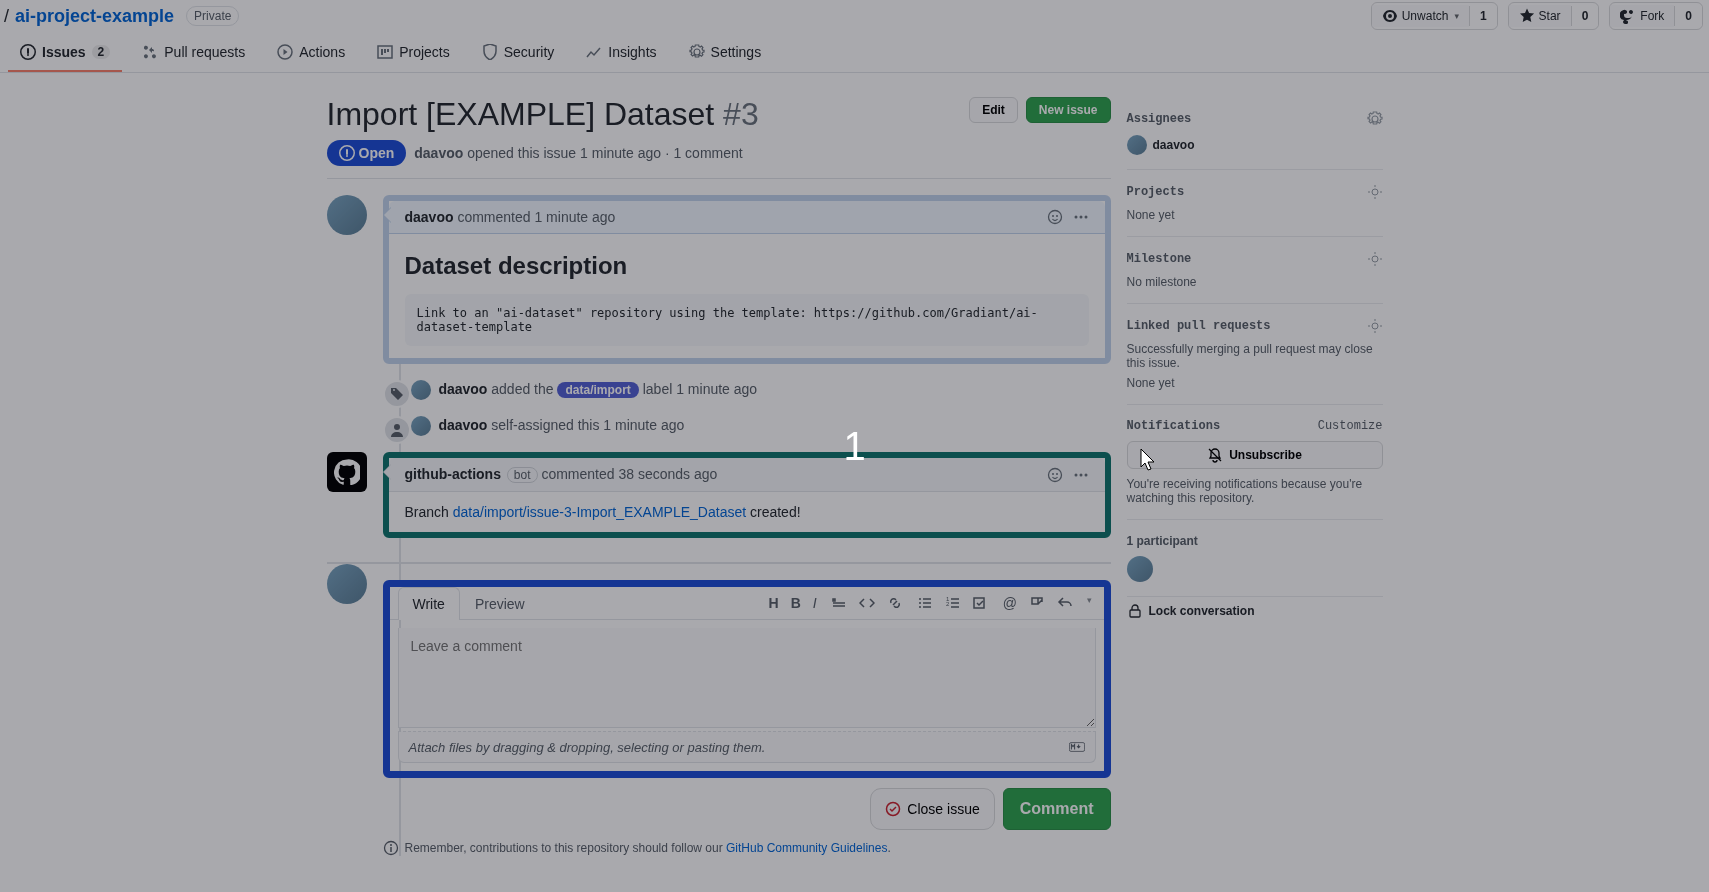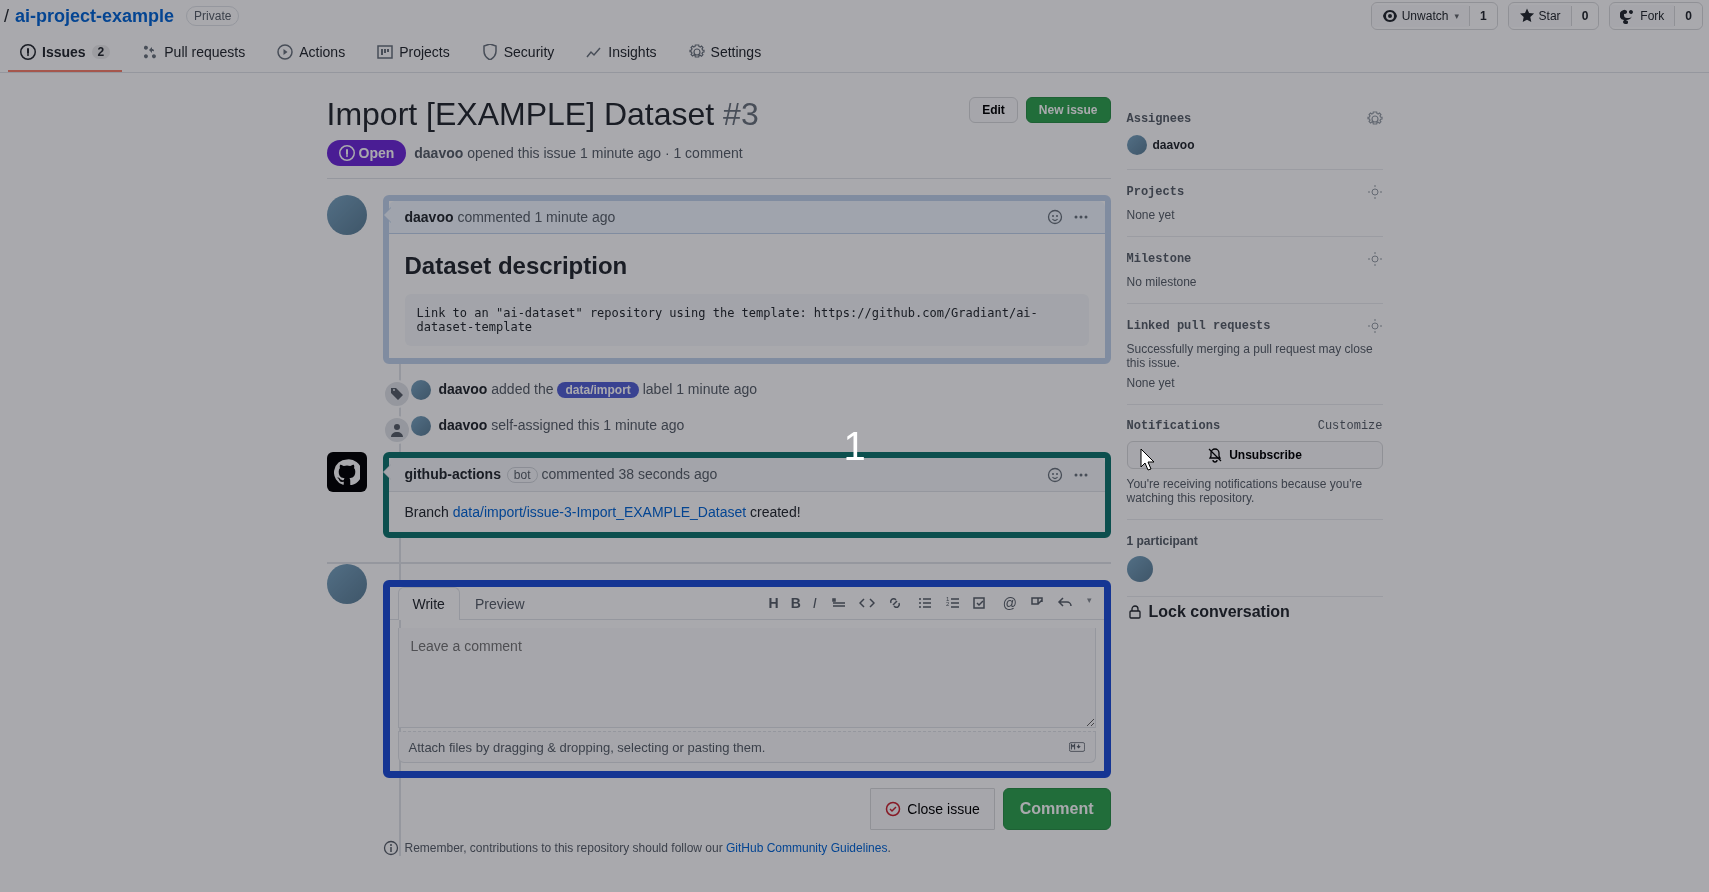--- a/index.html
+++ b/index.html
@@ -41,21 +41,21 @@
 .col-side { width:256px; }
 
 
 .titlewrap { display:flex; justify-content:space-between; align-items:flex-start; margin-bottom:8px; }
 .issue-title { font-size:32px; font-weight:400; line-height:1.1; }
 .issue-num { color:#6a737d; font-weight:300; }
 .title-actions { display:flex; gap:8px; }
 .btn { display:inline-flex; align-items:center; gap:4px; padding:5px 12px; font-size:12px; font-weight:600; border:1px solid #d9dadc; border-radius:6px; background:#fafbfc; cursor:pointer; }
 .btn-primary { background:#2ea44f; color:#fff; border-color:#2a9147; }
 .meta-row { display:flex; align-items:center; gap:8px; padding-bottom:12px; border-bottom:1px solid #e1e4e8; margin-bottom:16px; color:#586069; }
-.state-badge { display:inline-flex; align-items:center; gap:4px; padding:5px 12px; border-radius:16px; background:#6d28d9; color:#fff; font-weight:600; font-size:14px; }
+.state-badge { display:inline-flex; align-items:center; gap:4px; padding:5px 12px; border-radius:16px; background:#1d4ed8; color:#fff; font-weight:600; font-size:14px; }
 .meta-row .author { color:#586069; font-weight:600; }
 
 
 .timeline-wrap { position:relative; }
 .tl-line { position:absolute; left:72px; top:0; bottom:0; width:2px; background:#e1e4e8; z-index:0; }
 .timeline-item { position:relative; z-index:1; margin-bottom:16px; }
 .avatar { width:40px; height:40px; border-radius:50%; background: linear-gradient(135deg,#7aa6c2,#5c7f96); position:absolute; left:0; top:0; }
 .avatar.bot { border-radius:6px; background:#000; display:flex; align-items:center; justify-content:center; color:#fff; }
 .comment-box { margin-left:56px; border:6px solid #0f766e; border-radius:6px; background:#fff; }
 .comment-box.author-self { border-color:#c0d3eb; }
@@ -77,37 +77,37 @@
 
 
 .compose-wrap { position:relative; margin-top:24px; }
 .compose-tabs { display:flex; gap:0; padding:0 8px; border-bottom:1px solid #e1e4e8; background:#fff; border-radius:6px 6px 0 0; }
 .compose-tab { padding:8px 14px; font-size:14px; color:#586069; cursor:pointer; border:1px solid transparent; border-bottom:none; margin-bottom:-1px; border-radius:6px 6px 0 0; }
 .compose-tab.active { background:#fff; border-color:#e1e4e8; color:#24292e; }
 .toolbar { display:flex; align-items:center; gap:14px; position:absolute; right:12px; top:8px; color:#586069; }
 .toolbar .grp { display:flex; gap:12px; }
 .toolbar .tbtn { cursor:pointer; }
 textarea.comment-field { width:100%; border:1px solid #e1e4e8; border-top:none; min-height:100px; padding:10px 12px; font-family:inherit; font-size:14px; resize:vertical; outline:none; background:#fafbfc; }
-.attach-hint { border:1px solid #e1e4e8; border-top:1px dashed #e1e4e8; border-radius:0 0 6px 6px; padding:7px 10px; font-size:13px; color:#586069; background:#fafbfc; display:flex; justify-content:space-between; align-items:center; }
+.attach-hint { border:1px solid #e1e4e8; border-top:1px dashed #e1e4e8; border-radius:0 0 6px 6px; padding:7px 10px; font-size:13px; color:#586069; background:#fafbfc; display:flex; justify-content:space-between; align-items:center;font-style:italic; }
 .compose-actions { display:flex; justify-content:flex-end; gap:8px; margin-top:10px; }
-.btn-close { display:inline-flex; align-items:center; gap:6px; padding:12px 14px; font-size:14px; font-weight:500; border:1px solid #d9dadc; border-radius:1px; background:#fafbfc; cursor:pointer; }
+.btn-close { display:inline-flex; align-items:center; gap:6px; padding:12px 14px; font-size:14px; font-weight:500; border:1px solid #d9dadc; border-radius:11px; background:#fafbfc; cursor:pointer; }
 .btn-close .svg-ic { color:#cb2431; }
 .guidelines { font-size:12px; color:#586069; margin-top:10px; display:flex; align-items:center; gap:6px; }
 
 
 .side-block { border-bottom:1px solid #eaecef; padding:14px 0; font-size:12px; }
 .side-head { display:flex; justify-content:space-between; align-items:center; font-weight:600; color:#586069; margin-bottom:8px;font-family:Liberation Mono, monospace; }
 .side-gear { color:#959da5; cursor:pointer; }
 .side-content { font-size:12px; color:#586069; }
 .assignee-row { display:flex; align-items:center; gap:6px; font-weight:600; color:#24292e; }
 .assignee-row .mini-av { width:20px; height:20px; border-radius:50%; background:linear-gradient(135deg,#7aa6c2,#5c7f96); }
 .unsub-btn { width:100%; padding:5px 0; border:1px solid #d9dadc; border-radius:6px; background:#fafbfc; font-size:12px; font-weight:600; cursor:pointer; display:flex; align-items:center; justify-content:center; gap:6px; margin-bottom:8px; }
 .participants-head { font-weight:600; color:#586069; margin-bottom:8px; }
 .part-av { width:26px; height:26px; border-radius:50%; background:linear-gradient(135deg,#7aa6c2,#5c7f96); }
-.side-action { display:flex; align-items:center; gap:6px; font-weight:600; color:#24292e; font-size:16px; padding:6px 0; cursor:pointer; }
+.side-action { display:flex; align-items:center; gap:6px; font-weight:600; color:#24292e; font-size:12px; padding:6px 0; cursor:pointer; }
 
 
 .overlay-dim { position:absolute; inset:0; background:rgba(10,10,20,0.35); pointer-events:none; z-index:50; }
 .overlay-number { position:absolute; left:50%; top:50%; transform:translate(-50%,-50%); color:#fff; font-size:40px; font-weight:500; z-index:60; pointer-events:none; }
 .cursor { position:absolute; width:18px; height:26px; z-index:70; pointer-events:none; }
 
 
 .comment-box::before { content:""; position:absolute; left:48px; top:12px; border:8px solid transparent; border-right-color:#e1e4e8; }
 .comment-box.author-self::before { border-right-color:#c0d3eb; }
 .comment-box::after { content:""; position:absolute; left:49px; top:12px; border:8px solid transparent; border-right-color:#f6f8fa; }

